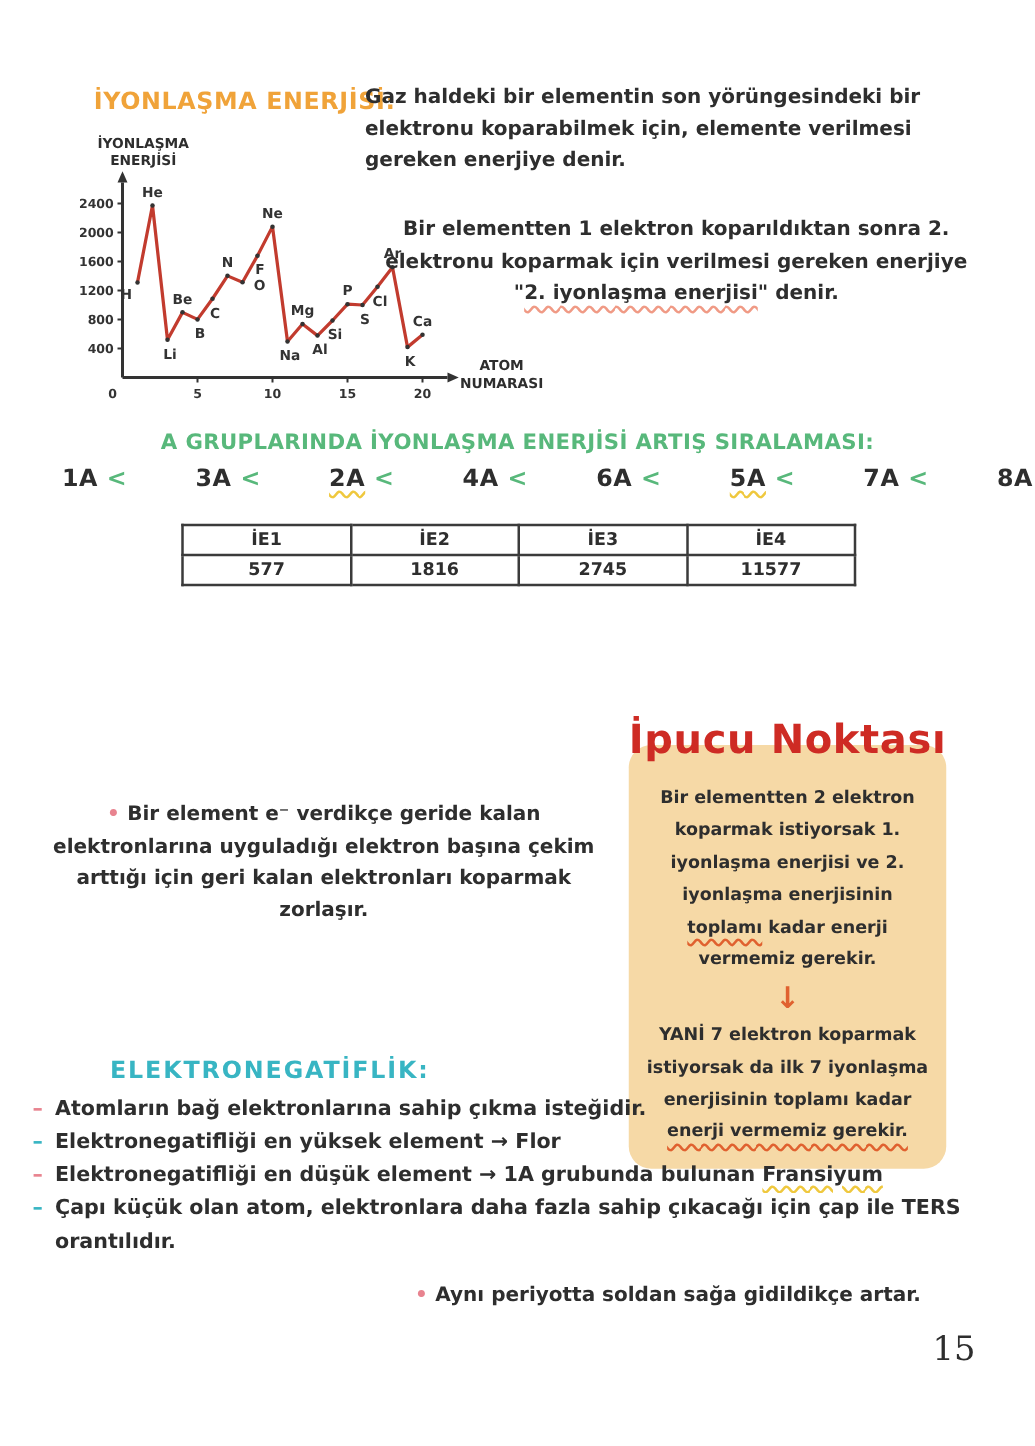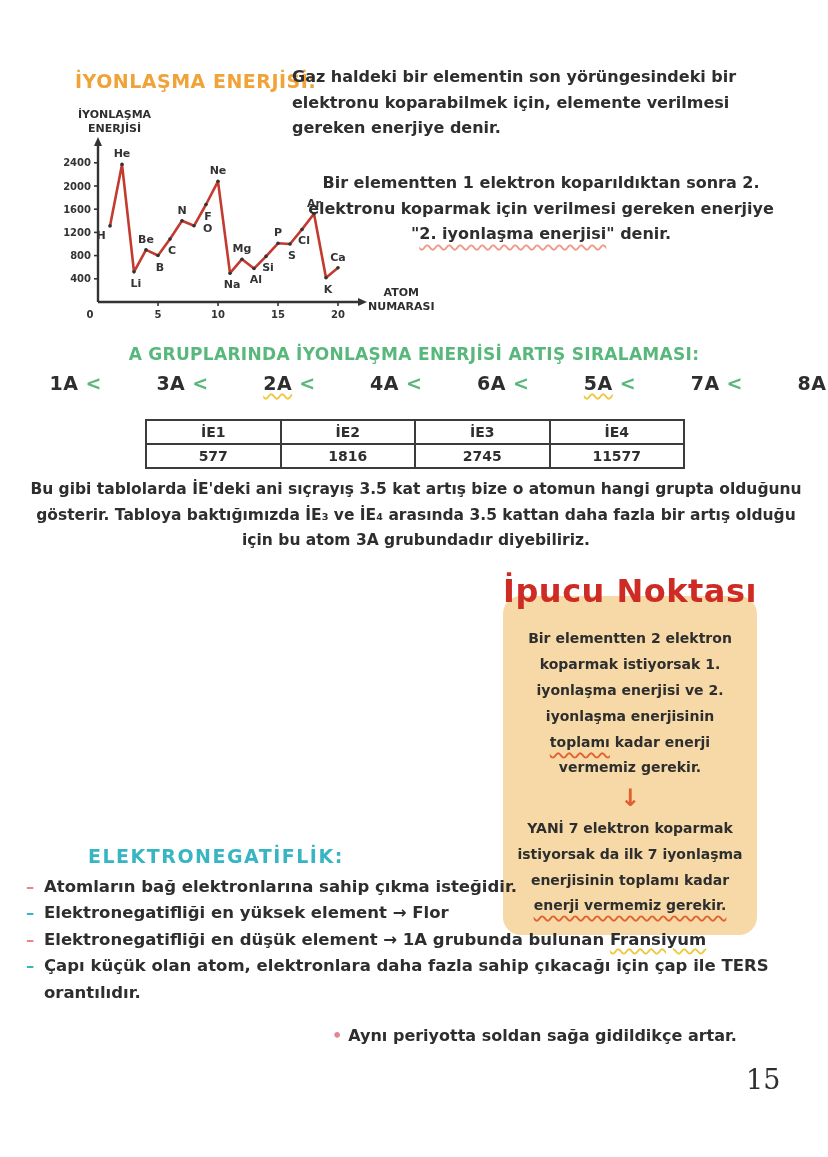--- a/index.html
+++ b/index.html
@@ -172,22 +172,24 @@
     </tr>
     <tr>
       <td>577</td>
       <td>1816</td>
       <td>2745</td>
       <td>11577</td>
     </tr>
   </tbody>
     </table>
 
-  <div class="abs center" style="left:24px;top:477px;width:784px;font-size:15.5px;font-weight:bold;line-height:1.65;">Bu gibi tablolarda İE'deki ani sıçrayış  3.5 kat artış  bize o atomun hangi grupta olduğunu gösterir. Tabloya baktığımızda İE₃ ve İE₄ arasında 3.5 kattan daha fazla bir artış olduğu için bu atom 3A grubundadır diyebiliriz.</div>
-
+
+  <div class="abs body-text center" style="left:34px;top:638px;width:450px;">
+    <span class="bullet">•</span><span>Bir element e⁻ verdikçe geride kalan elektronlarına uyguladığı elektron başına çekim arttığı için geri kalan elektronları koparmak zorlaşır.</span>
+  </div>
 
   <div id="tip-title" class="abs h-red">İpucu Noktası</div>
   <div id="tip-box" class="abs">
     <div>
       <span>Bir elementten 2 elektron koparmak istiyorsak 1. iyonlaşma enerjisi ve 2. iyonlaşma enerjisinin </span><span class="wavy wavy-orange">toplamı</span><span> kadar enerji vermemiz gerekir.</span>
     </div>
     <div id="tip-arrow">↓</div>
     <div>
       <span>YANİ 7 elektron koparmak istiyorsak da ilk 7 iyonlaşma enerjisinin toplamı kadar </span><span class="wavy wavy-orange">enerji vermemiz gerekir.</span>
     </div>

